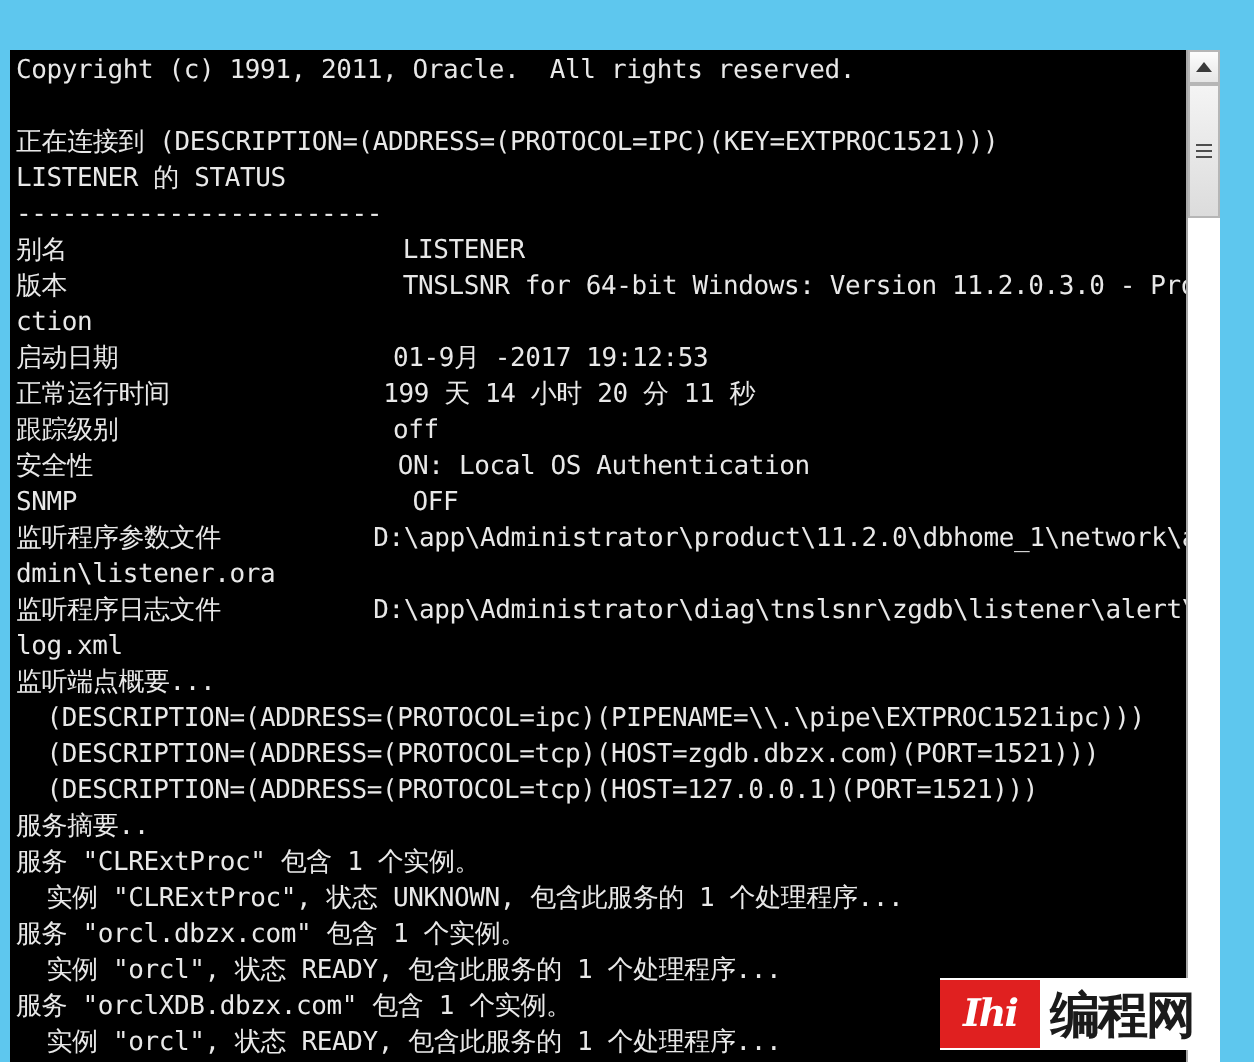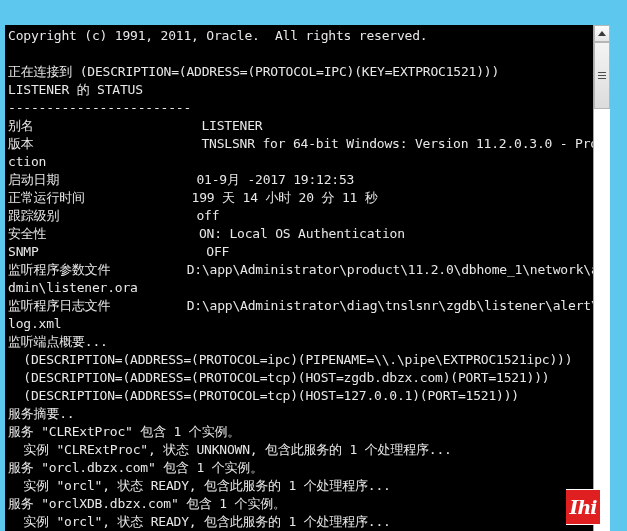--- a/index.html
+++ b/index.html
@@ -211,21 +211,21 @@
     position: absolute;
     right: 6px;
     bottom: 6px;
     display: flex;
     align-items: center;
     height: 36px;
     background: #ffffff;
     padding: 0 4px 0 0;
   }
   #wm-mark {
-    width: 34px;
+    width: 50px;
     height: 34px;
     background: #e02020;
     color: #ffffff;
     font-family: "DejaVu Serif", serif;
     font-style: italic;
     font-weight: bold;
     font-size: 19px;
     display: flex;
     align-items: center;
     justify-content: center;
@@ -261,18 +261,19 @@
           <div id="sb-thumb">
             <span class="grip"></span>
             <span class="grip"></span>
             <span class="grip"></span>
           </div>
         </div>
       </div>
 
       <div id="watermark">
         <div id="wm-mark">Ihi</div>
+        <div id="wm-text">编程网</div>
       </div>
 
     </div>
   </div>
 
 </div>
 
 </body></html>

